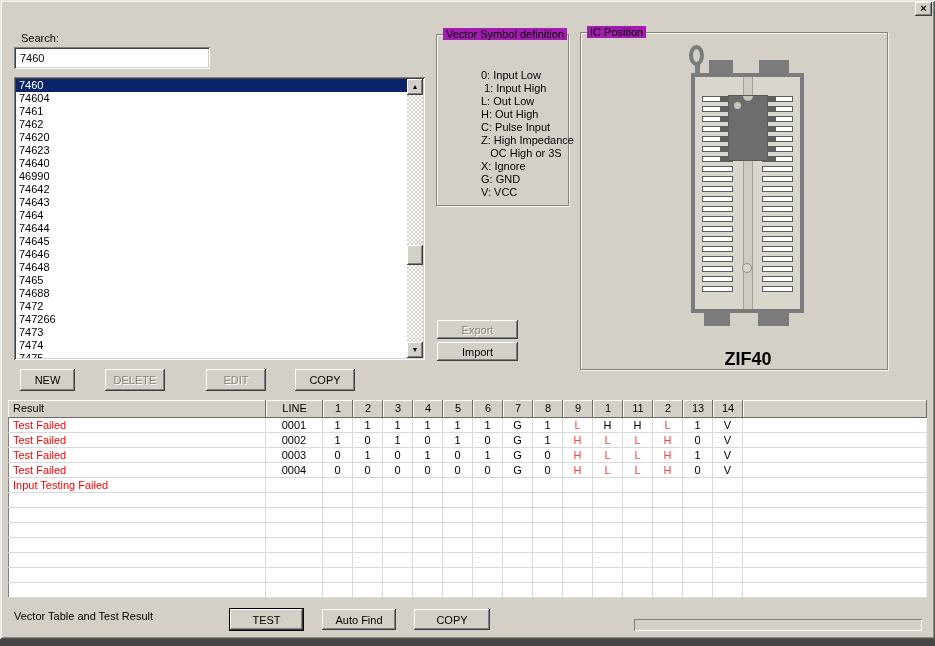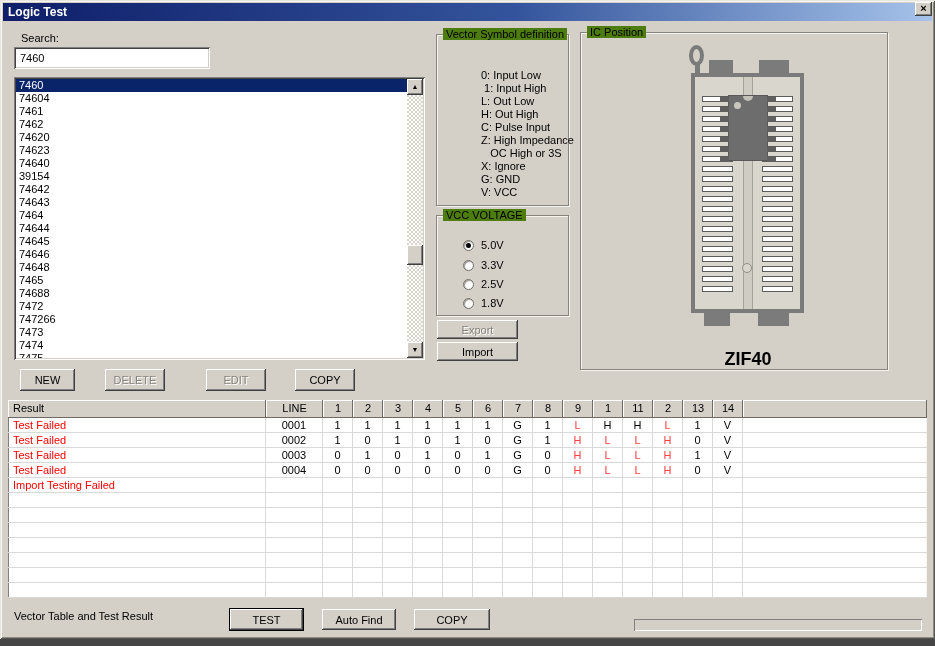--- a/index.html
+++ b/index.html
@@ -80,21 +80,21 @@
   .btn.disabled { color: #86837c; text-shadow: 1px 1px 0 #fff; }
   .btn.default { box-shadow: 0 0 0 1px #000, inset -1px -1px 0 #404040, inset 1px 1px 0 #fff, inset -2px -2px 0 #808080; }
 
   
   .group {
     position: absolute;
     border: 1px solid #87847d;
     box-shadow: inset 1px 1px 0 #f6f4ef, 1px 1px 0 #f6f4ef;
   }
   .group-label {
-    position: absolute; top: -7px; left: 6px; background: #4d7c0f; padding: 0 3px;
+    position: absolute; top: -7px; left: 6px; background: #a21caf; padding: 0 3px;
     font-size: 11px; white-space: nowrap;
   }
 
   .vs-lines { position: absolute; left: 12px; top: 34px; line-height: 13px; white-space: pre; margin-left: 32px; }
 
   .radio-row { position: absolute; left: 26px; height: 14px; display: flex; align-items: center; }
   .radio {
     width: 11px; height: 11px; border-radius: 50%; background: #fff;
     border: 1px solid #6f6d66; box-shadow: inset 1px 1px 1px #9a978f;
     margin-right: 7px; position: relative;
@@ -142,38 +142,35 @@
     position: absolute; left: 634px; top: 619px; width: 288px; height: 12px;
     background: #d4d0c8;
     box-shadow: inset 1px 1px 0 #808080, inset -1px -1px 0 #fff;
   }
 </style>
 </head>
 <body>
 
 <div class="window">
 
-  <div class="titlebar">
-    <span class="title-text">Logic Test</span>
-  </div>
   <div class="close-btn">×</div>
 
   <div class="label" style="left:21px; top:32px;">Search:</div>
   <input class="search-input sunken" value="7460" style="">
 
   <div class="listbox sunken">
     <div class="list-items">
         <div class="list-item selected">7460</div>
         <div class="list-item">74604</div>
         <div class="list-item">7461</div>
         <div class="list-item">7462</div>
         <div class="list-item">74620</div>
         <div class="list-item">74623</div>
         <div class="list-item">74640</div>
-        <div class="list-item">39154</div>
+        <div class="list-item">46990</div>
         <div class="list-item">74642</div>
         <div class="list-item">74643</div>
         <div class="list-item">7464</div>
         <div class="list-item">74644</div>
         <div class="list-item">74645</div>
         <div class="list-item">74646</div>
         <div class="list-item">74648</div>
         <div class="list-item">7465</div>
         <div class="list-item">74688</div>
         <div class="list-item">7472</div>
@@ -192,43 +189,20 @@
   <div class="btn" style="left:20px; top:369px; width:55px; height:22px;">NEW</div>
   <div class="btn disabled" style="left:105px; top:369px; width:60px; height:22px;">DELETE</div>
   <div class="btn disabled" style="left:206px; top:369px; width:60px; height:22px;">EDIT</div>
   <div class="btn" style="left:295px; top:369px; width:60px; height:22px;">COPY</div>
 
   <div class="group" style="left:436px; top:34px; width:133px; height:172px;">
     <span class="group-label">Vector Symbol definition</span>
     <div class="vs-lines"><div>0: Input Low</div><div> 1: Input High</div><div>L: Out Low</div><div>H: Out High</div><div>C: Pulse Input</div><div>Z: High Impedance</div><div>   OC High or 3S</div><div>X: Ignore</div><div>G: GND</div><div>V: VCC</div></div>
   </div>
 
-  <div class="group" style="left:436px; top:215px; width:133px; height:101px;">
-    <span class="group-label">VCC VOLTAGE</span>
-    <div>
-        <div class="radio-row" style="top: 22px;">
-          <span class="radio">
-            <span class="dot"></span>
-          </span>
-          <span>5.0V</span>
-        </div>
-        <div class="radio-row" style="top: 42px;">
-          <span class="radio"></span>
-          <span>3.3V</span>
-        </div>
-        <div class="radio-row" style="top: 61px;">
-          <span class="radio"></span>
-          <span>2.5V</span>
-        </div>
-        <div class="radio-row" style="top: 80px;">
-          <span class="radio"></span>
-          <span>1.8V</span>
-        </div>
-      </div>
-  </div>
 
   <div class="btn disabled" style="left:437px; top:320px; width:81px; height:19px;">Export</div>
   <div class="btn" style="left:437px; top:342px; width:81px; height:19px;">Import</div>
 
   <div class="group" style="left:580px; top:32px; width:308px; height:338px;">
     <span class="group-label">IC Position</span>
 
     <div class="ic-part lever-ring" style="left:108px; top:12px;"></div>
     <div class="ic-part tab" style="left:114px; top:32px; width:5px; height:10px;"></div>
     <div class="ic-part tab" style="left:128px; top:27px; width:24px; height:15px;"></div>
@@ -398,21 +372,21 @@
           <div class="tcell c-pin">0</div>
           <div class="tcell c-pin red-cell">H</div>
           <div class="tcell c-pin red-cell">L</div>
           <div class="tcell c-pin red-cell">L</div>
           <div class="tcell c-pin red-cell">H</div>
           <div class="tcell c-pin">0</div>
           <div class="tcell c-pin">V</div>
           <div class="tcell c-tail"></div>
         </div>
         <div class="trow">
-          <div class="tcell c-result red-text">Import Testing Failed</div>
+          <div class="tcell c-result red-text">Input Testing Failed</div>
           <div class="tcell c-line"></div>
           <div class="tcell c-pin"></div>
           <div class="tcell c-pin"></div>
           <div class="tcell c-pin"></div>
           <div class="tcell c-pin"></div>
           <div class="tcell c-pin"></div>
           <div class="tcell c-pin"></div>
           <div class="tcell c-pin"></div>
           <div class="tcell c-pin"></div>
           <div class="tcell c-pin"></div>

